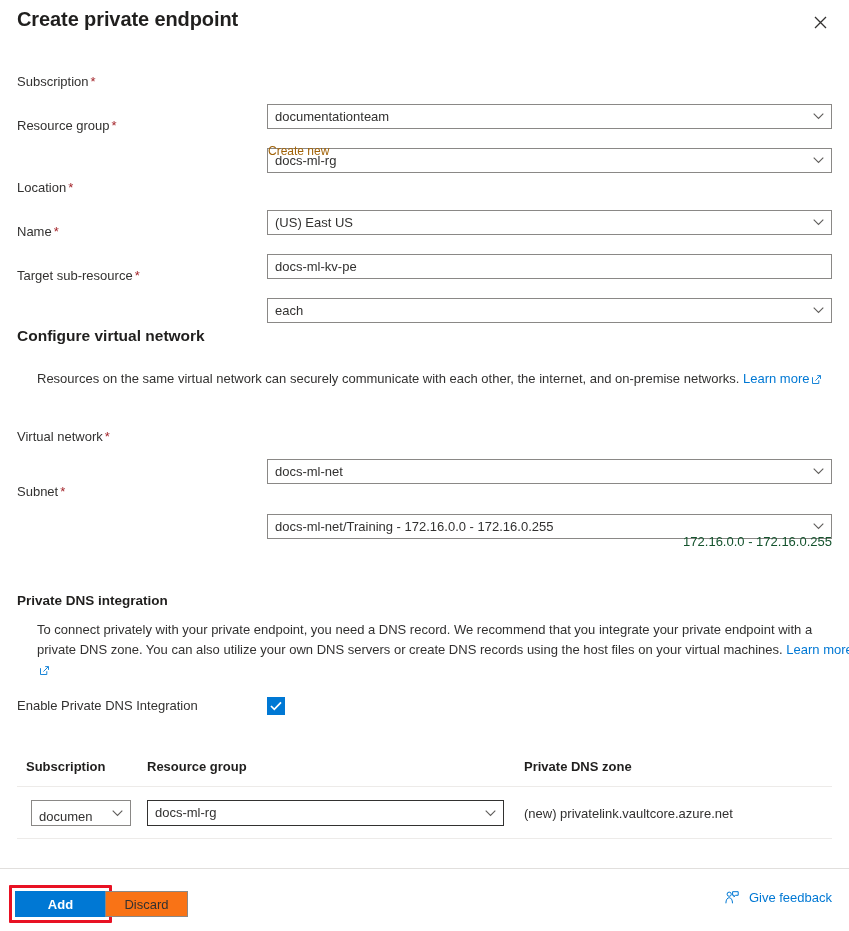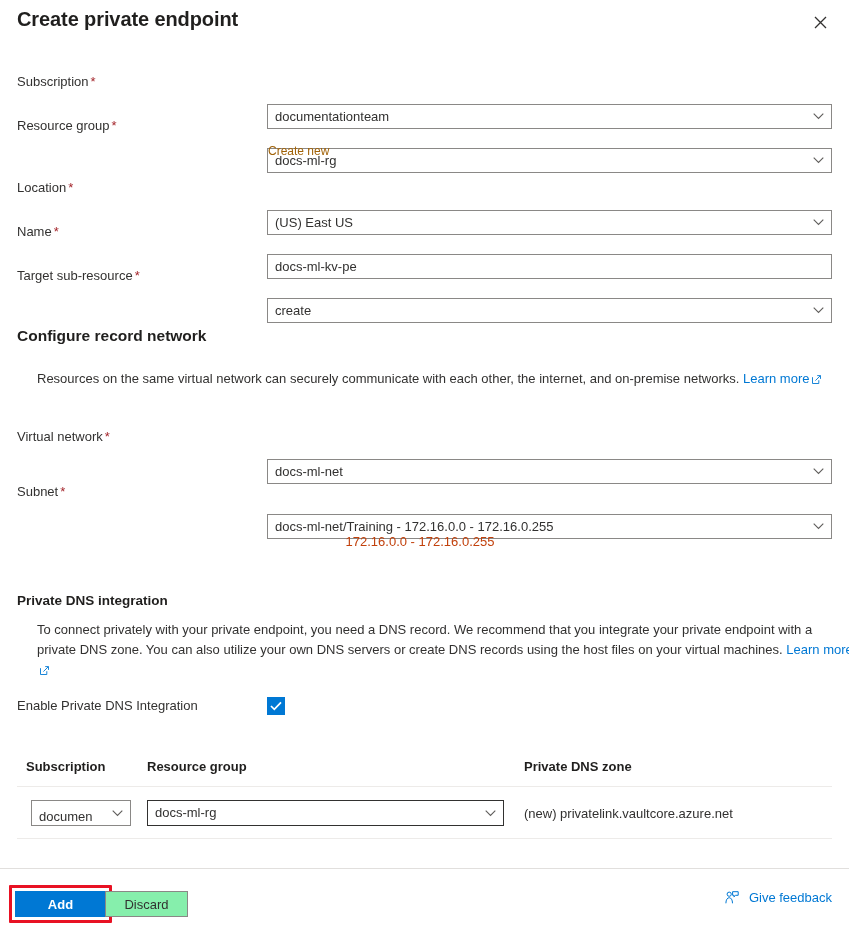--- a/index.html
+++ b/index.html
@@ -131,23 +131,23 @@
     margin-left: 3px;
   }
   .ext-icon svg { display: block; }
 
   
   #subnet-range {
     position: absolute;
     left: 0;
     top: 534px;
     width: 832px;
-    text-align: center;
-    font-size: 13px;
-    color: #c2410c;
+    text-align: right;
+    font-size: 13px;
+    color: #14532d;
     padding-left: 8px;
   }
 
   
   #dns-toggle-row {
     position: absolute;
     left: 0; top: 697px;
     width: 849px;
   }
   #dns-toggle-label {
@@ -273,21 +273,21 @@
     font-weight: 600;
     cursor: pointer;
     display: flex;
     align-items: center;
     justify-content: center;
   }
   #discard-button {
     position: absolute;
     left: 105px; top: 22px;
     width: 83px; height: 26px;
-    background: #86efac;
+    background: #f97316;
     color: #323130;
     border: 1px solid #8a8886;
     font-family: "Liberation Sans", sans-serif;
     font-size: 13px;
     cursor: pointer;
     display: flex;
     align-items: center;
     justify-content: center;
   }
   #give-feedback {
@@ -364,30 +364,30 @@
   <div class="control">
     <span class="value">docs-ml-kv-pe</span>
   </div>
 </div>
 
 <div class="form-row" style="top:265px">
   <div class="field-label">
     <span>Target sub-resource</span><span class="req-star">*</span>
   </div>
   <div class="control">
-    <span class="value">create</span>
-    <span class="chev">
-      <svg width="11" height="7" viewBox="0 0 11 7">
-          <path d="M0.7 0.7 L5.5 5.5 L10.3 0.7" stroke="#605e5c" stroke-width="1.1" fill="none"></path>
-        </svg>
-    </span>
-  </div>
-</div>
-
-<div id="vnet-heading" class="section-heading">Configure record network</div>
+    <span class="value">each</span>
+    <span class="chev">
+      <svg width="11" height="7" viewBox="0 0 11 7">
+          <path d="M0.7 0.7 L5.5 5.5 L10.3 0.7" stroke="#605e5c" stroke-width="1.1" fill="none"></path>
+        </svg>
+    </span>
+  </div>
+</div>
+
+<div id="vnet-heading" class="section-heading">Configure virtual network</div>
 
 <div id="vnet-desc" class="section-desc">
   <span>Resources on the same virtual network can securely communicate with each other, the internet, and on-premise networks.</span>
   <a class="inline-link">Learn more</a><span class="ext-icon"><svg width="9" height="9" viewBox="0 0 9 9">
         <path d="M0.5 2.2 L0.5 8.5 L6.8 8.5 L6.8 5.2" stroke="#0078d4" stroke-width="0.9" fill="none"></path>
         <path d="M3.4 5.6 L8.3 0.7" stroke="#0078d4" stroke-width="0.9" fill="none"></path>
         <path d="M5.2 0.6 L8.5 0.6 L8.5 3.9" stroke="#0078d4" stroke-width="0.9" fill="none"></path>
       </svg></span>
 </div>
 

